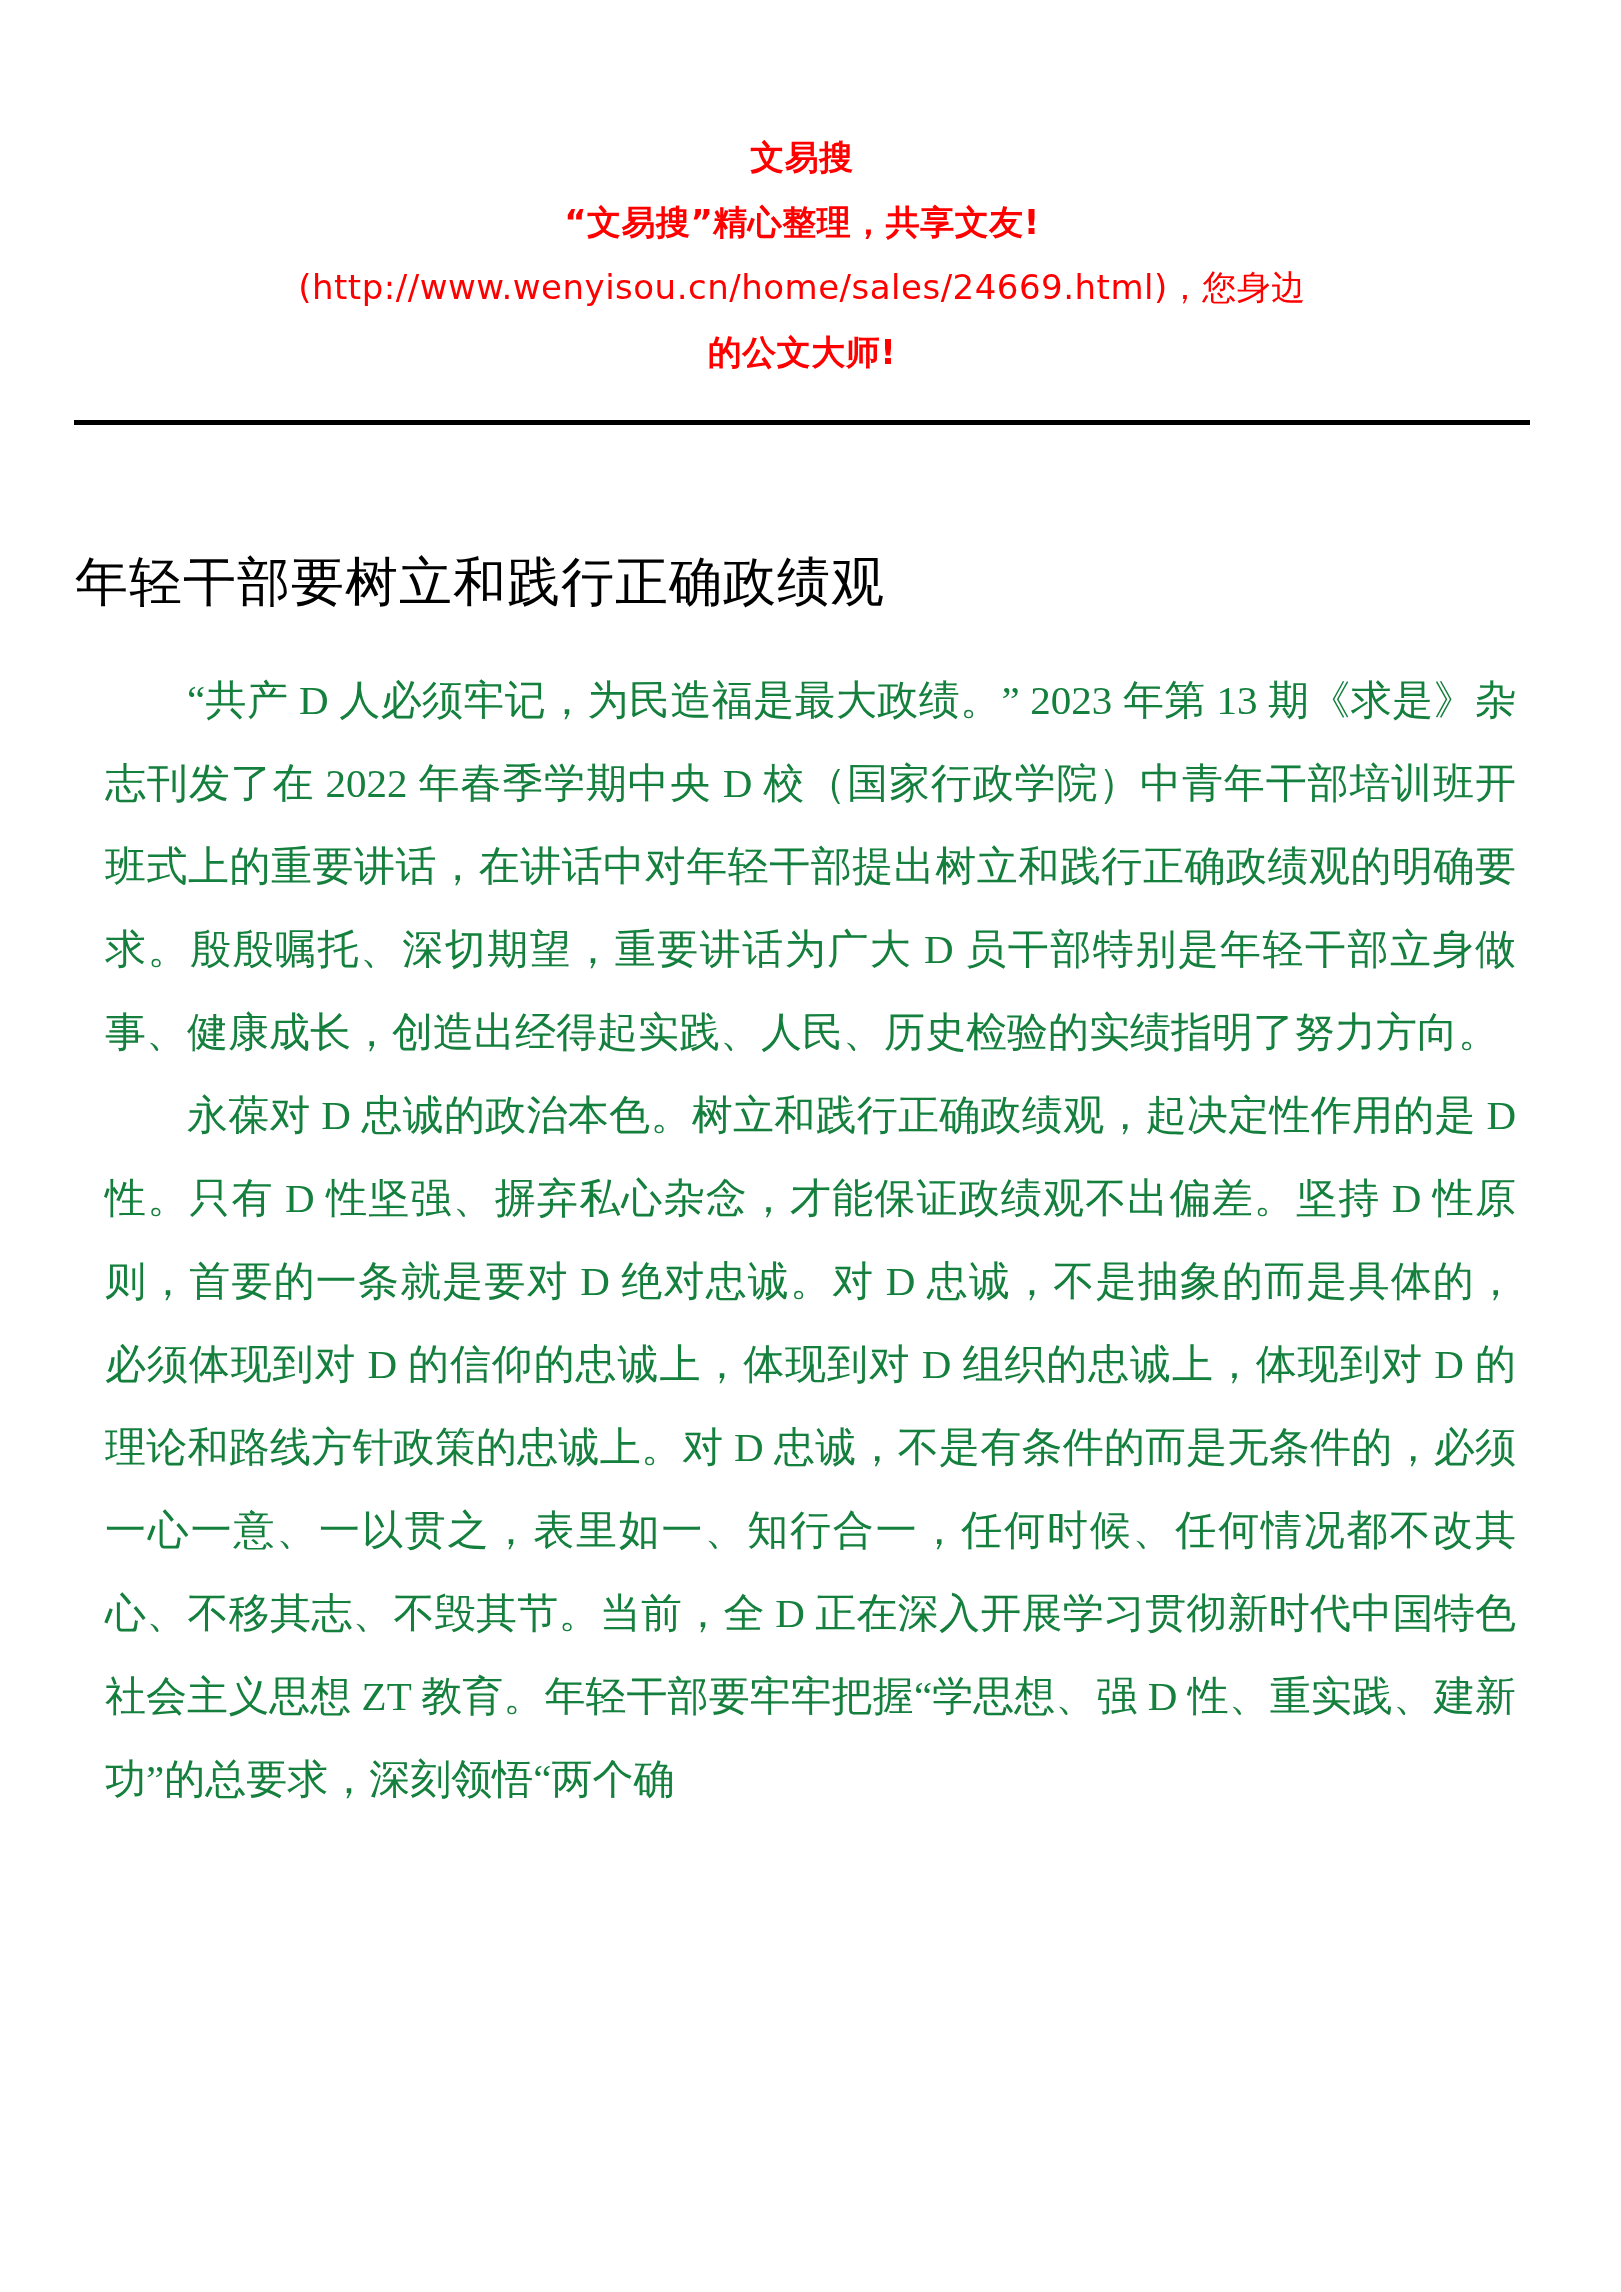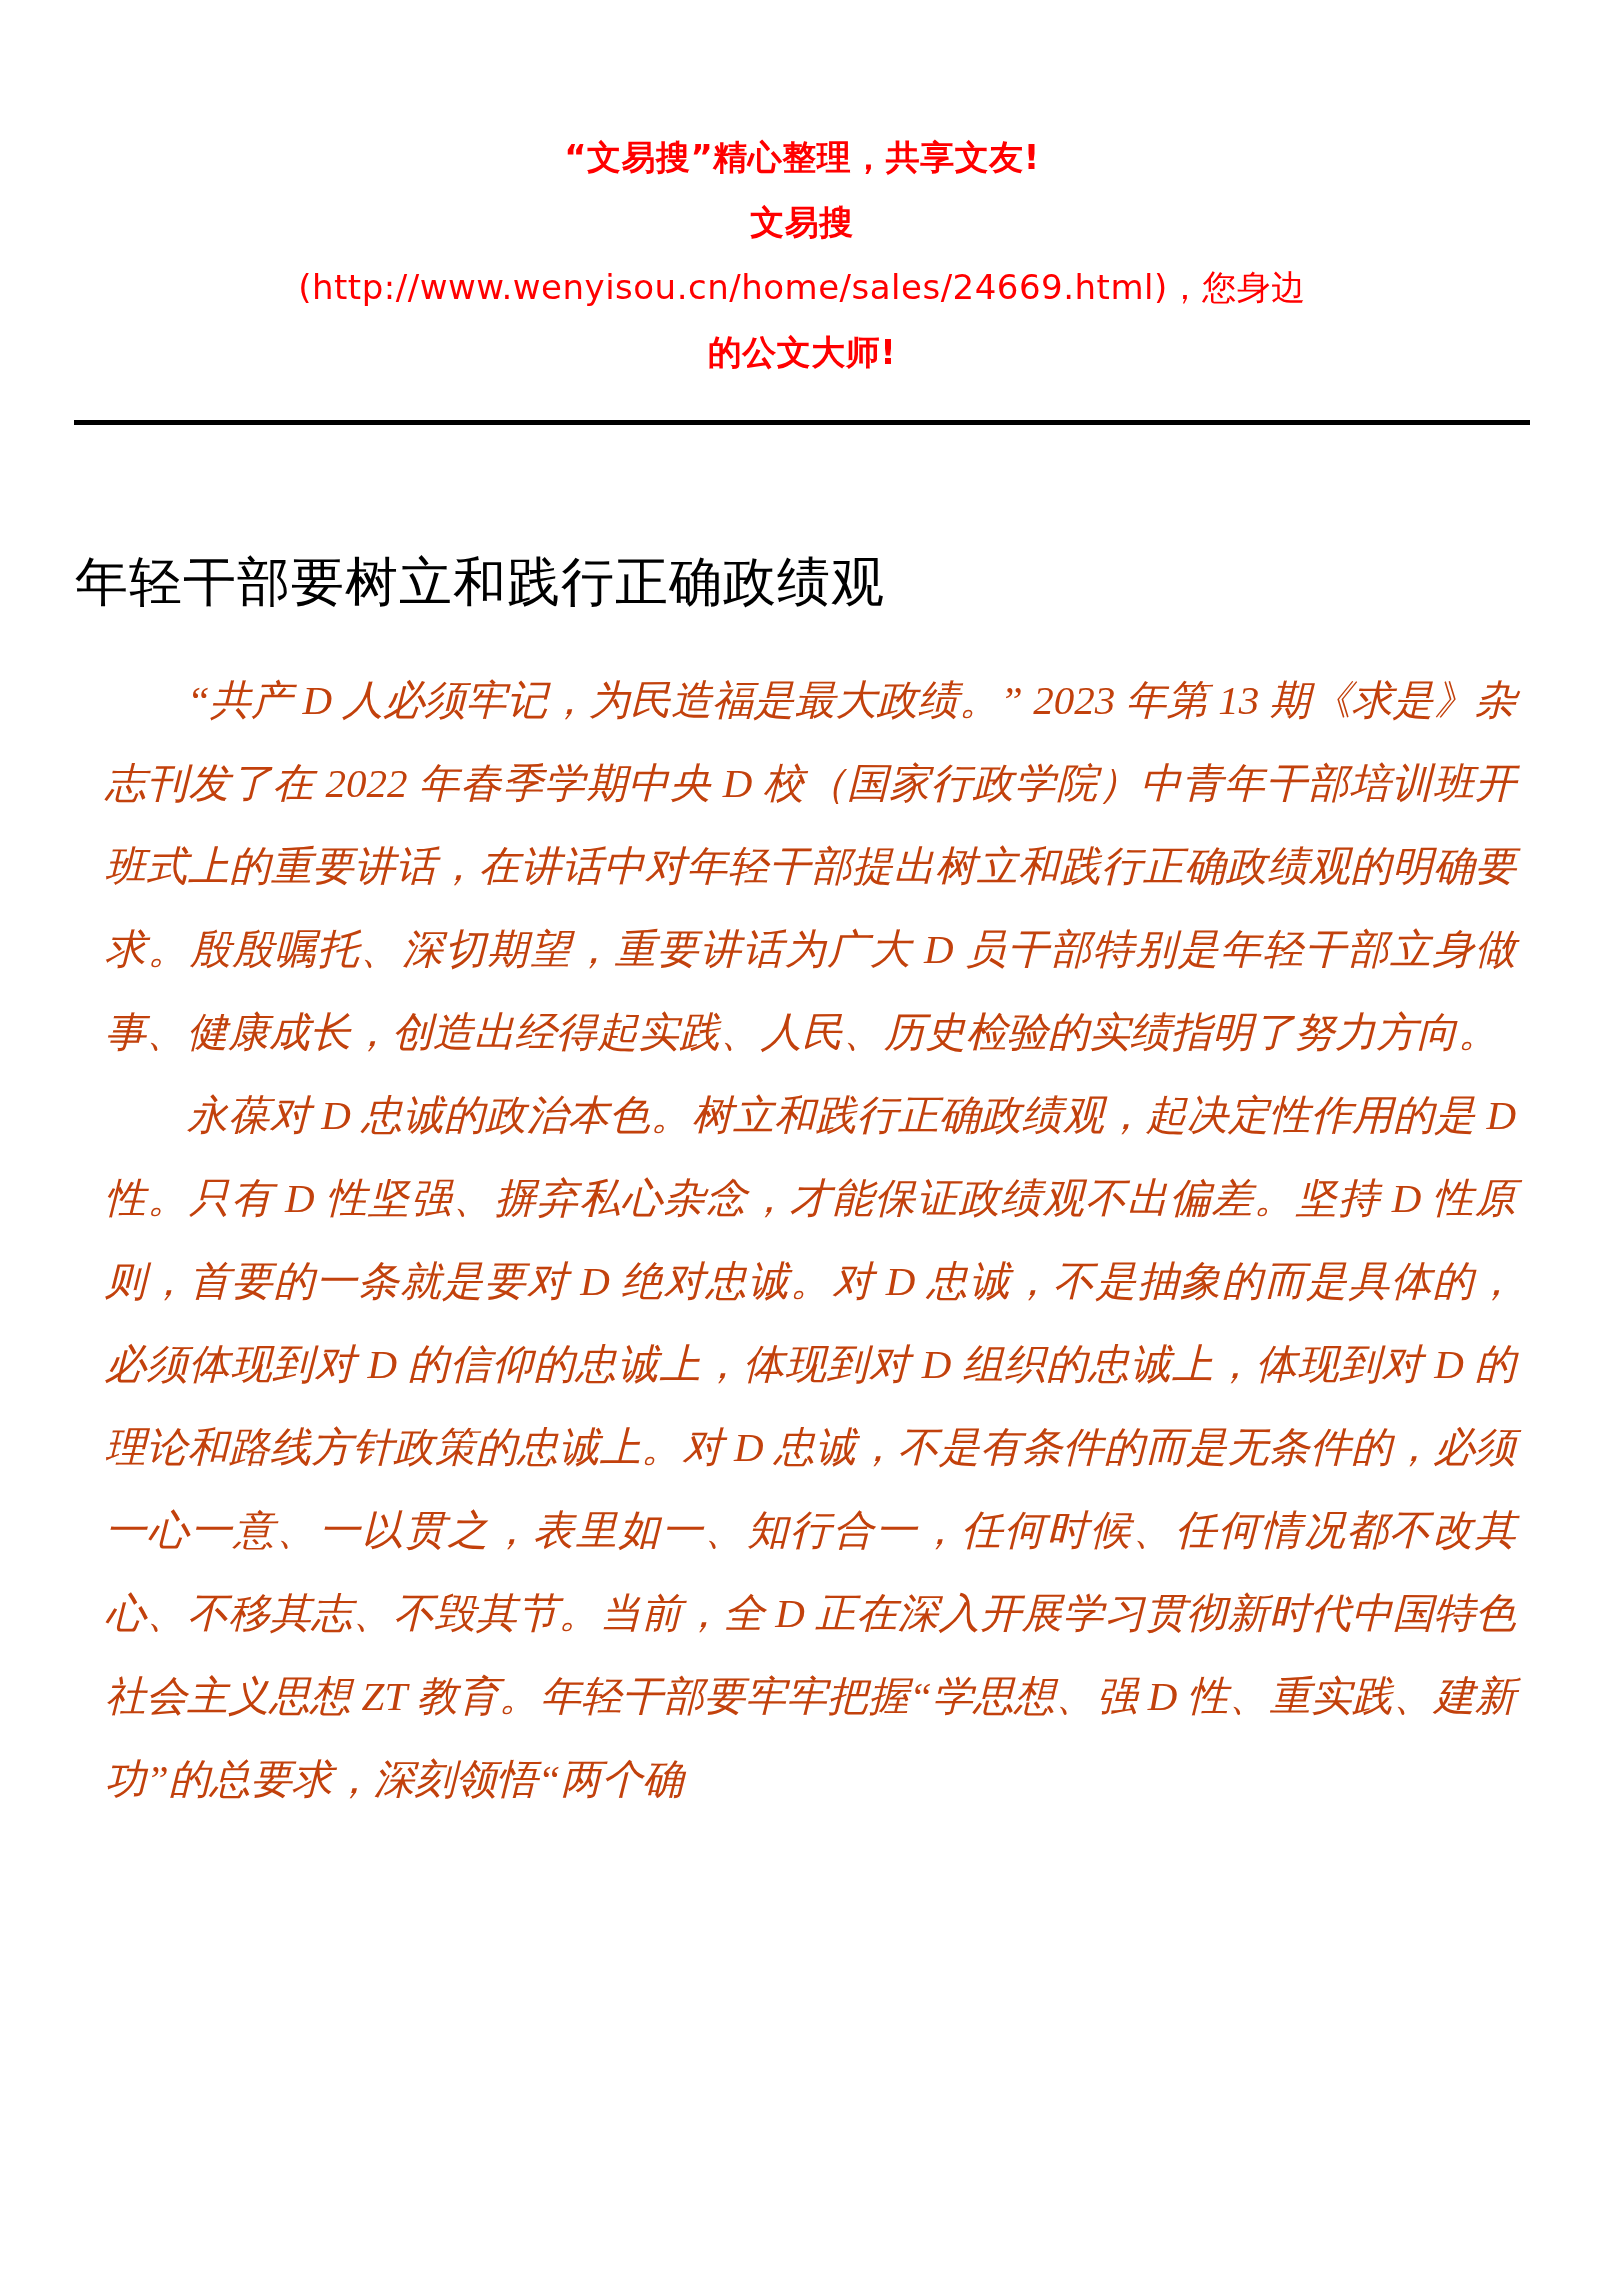--- a/index.html
+++ b/index.html
@@ -80,41 +80,40 @@
     left: 105px;
     top: 659px;
     width: 1411px;
   }
 
   .para {
     margin: 0;
     font-family: "Liberation Serif", "DejaVu Serif", serif;
     font-size: 41px;
     line-height: 83px;
-    color: #c2410c;
+    color: #15803d;
     text-align: justify;
     text-justify: inter-character;
     text-indent: 82px;
     letter-spacing: 0px;
     word-break: break-all;
-    font-style: italic;
   }
 
   .para + .para {
     margin-top: 0px;
   }
 </style>
 </head>
 <body>
 
 <div class="page">
 
   <div class="promo-header">
+    <span class="promo-line">文易搜</span>
     <span class="promo-line">“文易搜”精心整理，共享文友!</span>
-    <span class="promo-line">文易搜</span>
     <span class="promo-line promo-url">(http://www.wenyisou.cn/home/sales/24669.html)，您身边</span>
     <span class="promo-line">的公文大师!</span>
   </div>
 
   <div class="header-rule"></div>
 
   <h1 class="doc-title">年轻干部要树立和践行正确政绩观</h1>
 
   <div class="body-area">
     <p class="para">“共产 D 人必须牢记，为民造福是最大政绩。” 2023 年第 13 期《求是》杂志刊发了在 2022 年春季学期中央 D 校（国家行政学院）中青年干部培训班开班式上的重要讲话，在讲话中对年轻干部提出树立和践行正确政绩观的明确要求。殷殷嘱托、深切期望，重要讲话为广大 D 员干部特别是年轻干部立身做事、健康成长，创造出经得起实践、人民、历史检验的实绩指明了努力方向。</p>

